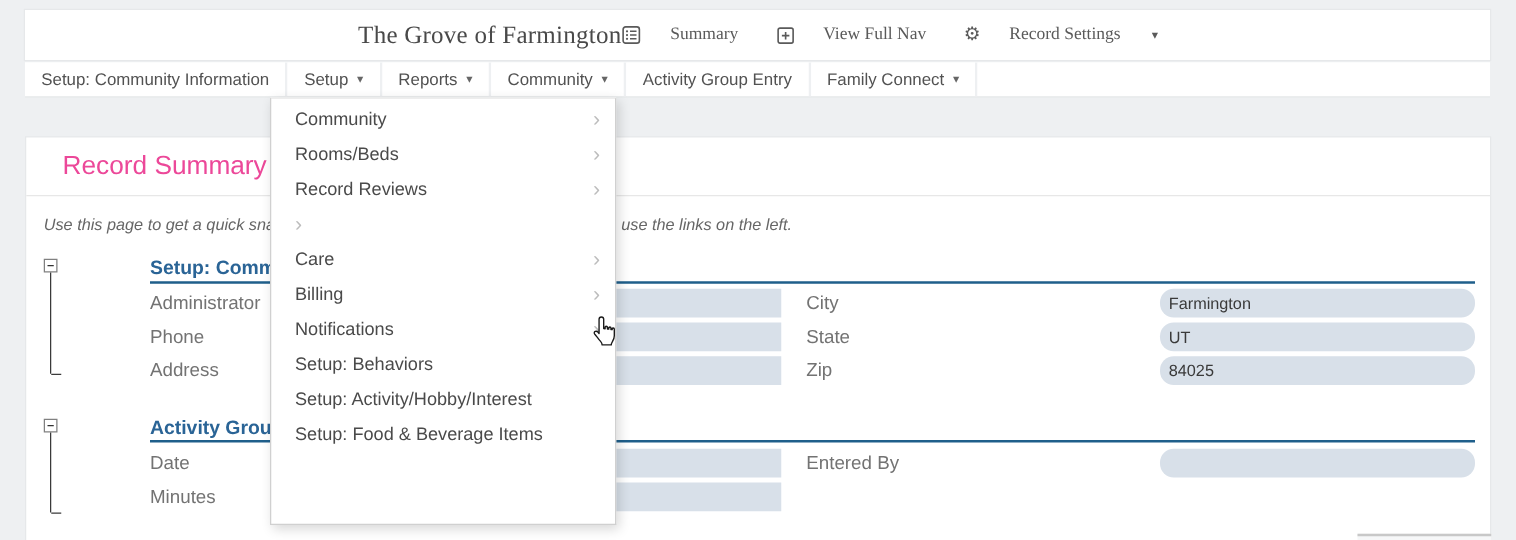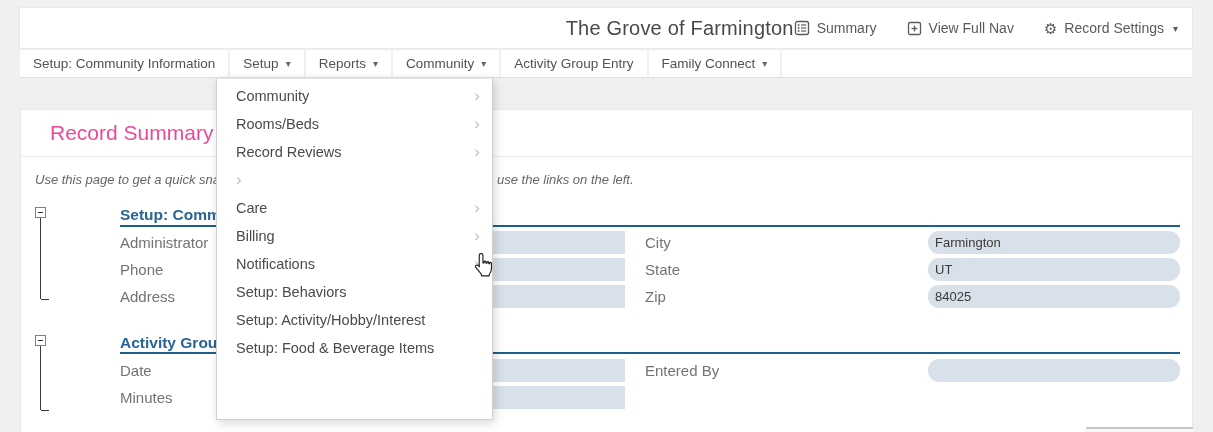--- a/index.html
+++ b/index.html
@@ -6,26 +6,27 @@
   html,body { width:1213px; height:432px; }
   body {
     font-family:"Liberation Sans","DejaVu Sans",sans-serif;
     background:#eef0f2; color:#444; overflow:hidden;
   }
   #page { position:relative; width:1213px; height:432px; }
 
   
   .header-bar {
     position:absolute; left:20px; top:8px; width:1172px; height:40px;
-    background:#fff; display:flex; align-items:center; justify-content:flex-end;
+    background:#fff; display:flex; align-items:center; justify-content:center;
     box-shadow:0 0 0 1px rgba(0,0,0,0.03);
+    font-family:Liberation Serif, serif;
   }
   .header-title { font-size:20px; color:#494949; padding-left:15px; font-weight:400; letter-spacing:.2px; }
   .header-actions { display:flex; align-items:center; gap:30px; padding-right:14px; }
-  .action { display:flex; align-items:center; gap:7px; font-size:14px; color:#5a5a5a; cursor:pointer; }
+  .action { display:flex; align-items:center; gap:23px; font-size:14px; color:#5a5a5a; cursor:pointer; }
   .action svg { display:block; }
   .gear-glyph { font-size:15px; color:#5a5a5a; line-height:1; }
   .caret { font-size:10px; color:#5a5a5a; margin-left:2px; }
 
   
   .nav-bar {
     position:absolute; left:20px; top:50px; width:1172px; height:28px;
     background:#fff; display:flex; border-bottom:1px solid #dcdfe2;
   }
   .nav-tab {

